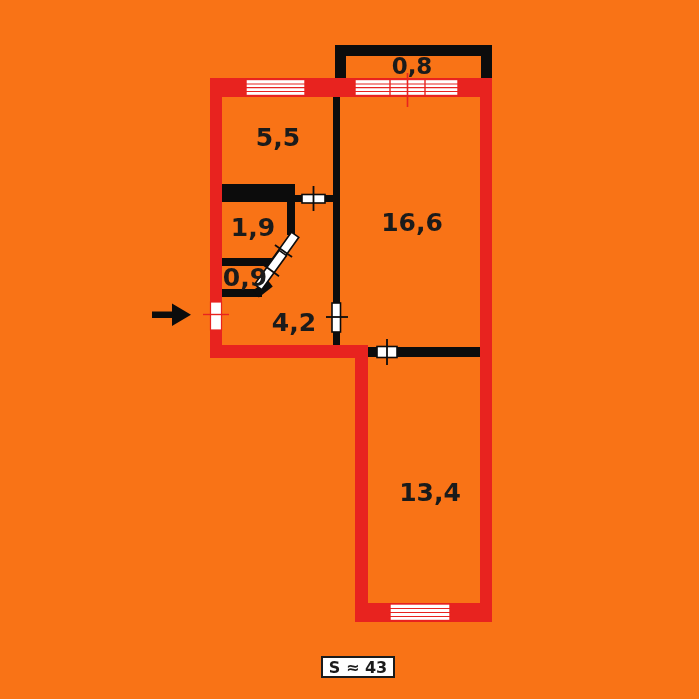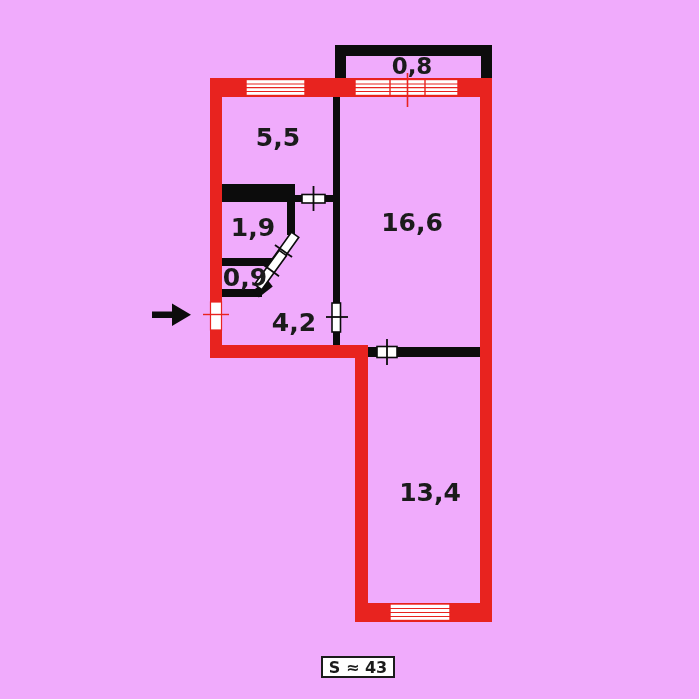--- a/index.html
+++ b/index.html
@@ -1,17 +1,17 @@
 <!DOCTYPE html>
 <html><head>
 <meta charset="utf-8">
 <style>
   html,body{margin:0;padding:0;background:#ffffff;}
   .stage{
-    position:relative;width:699px;height:699px;background:#f0abfc;overflow:hidden;
+    position:relative;width:699px;height:699px;background:#f97316;overflow:hidden;
     font-family:"DejaVu Sans", sans-serif;
   }
   svg text{
     font-family:"DejaVu Sans", sans-serif;
     font-weight:700;
     fill:#1b1b1b;
   }
   .room-label{font-size:25px;}
   .balcony-label{font-size:23px;}
   .total-label{font-size:16px;}

